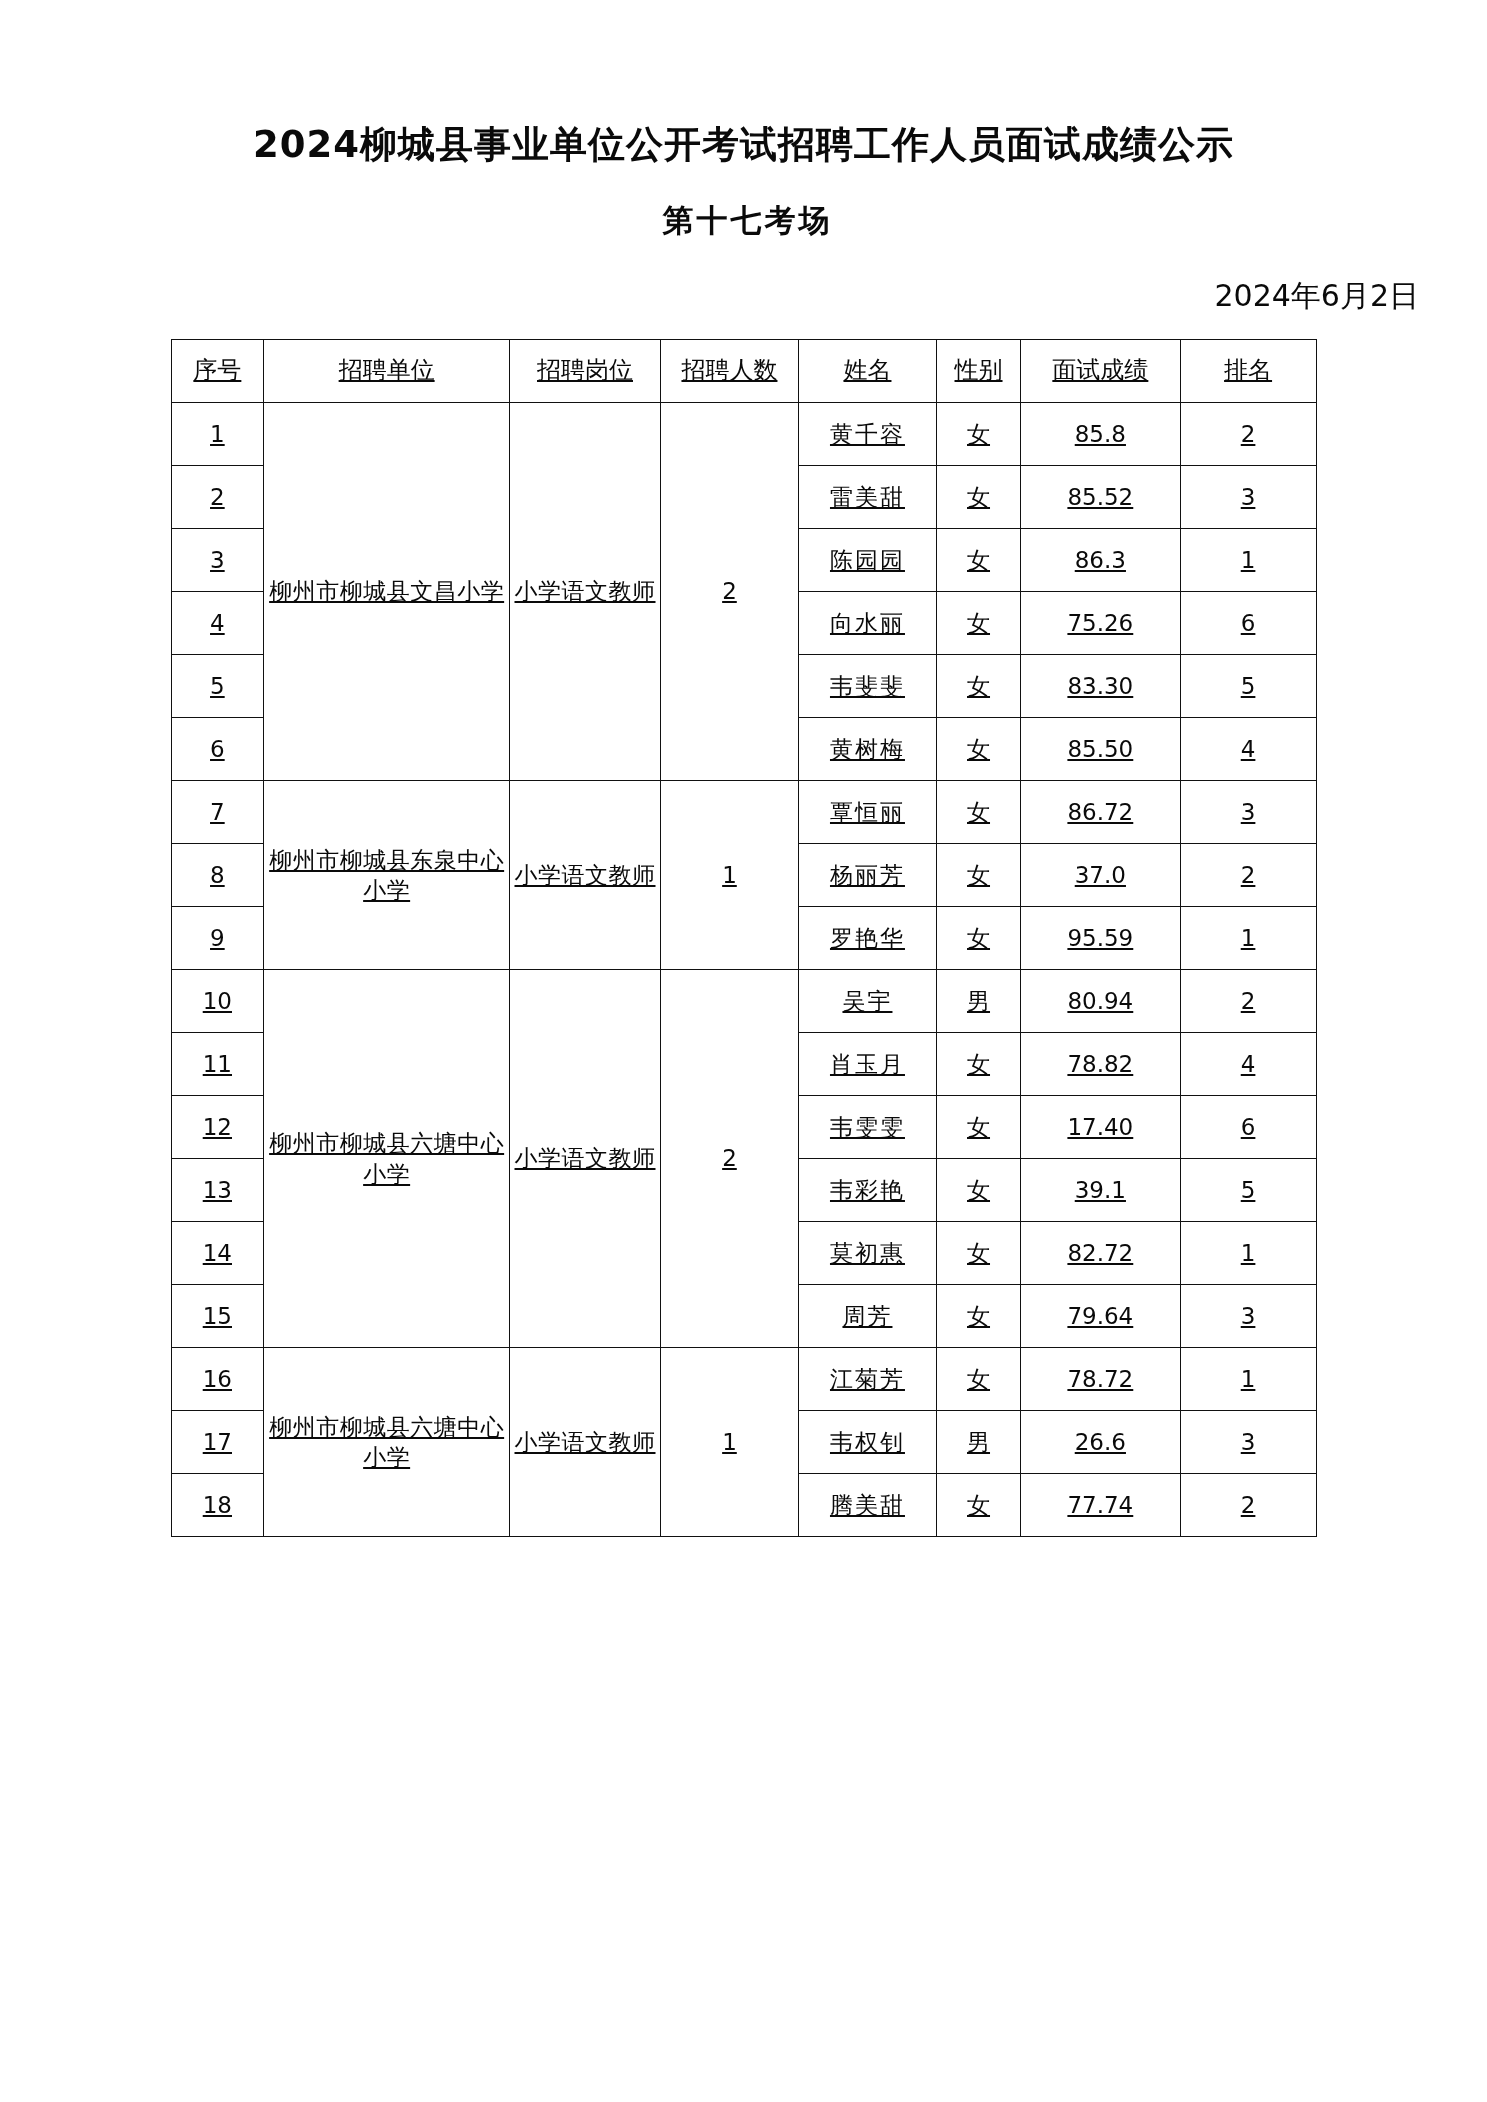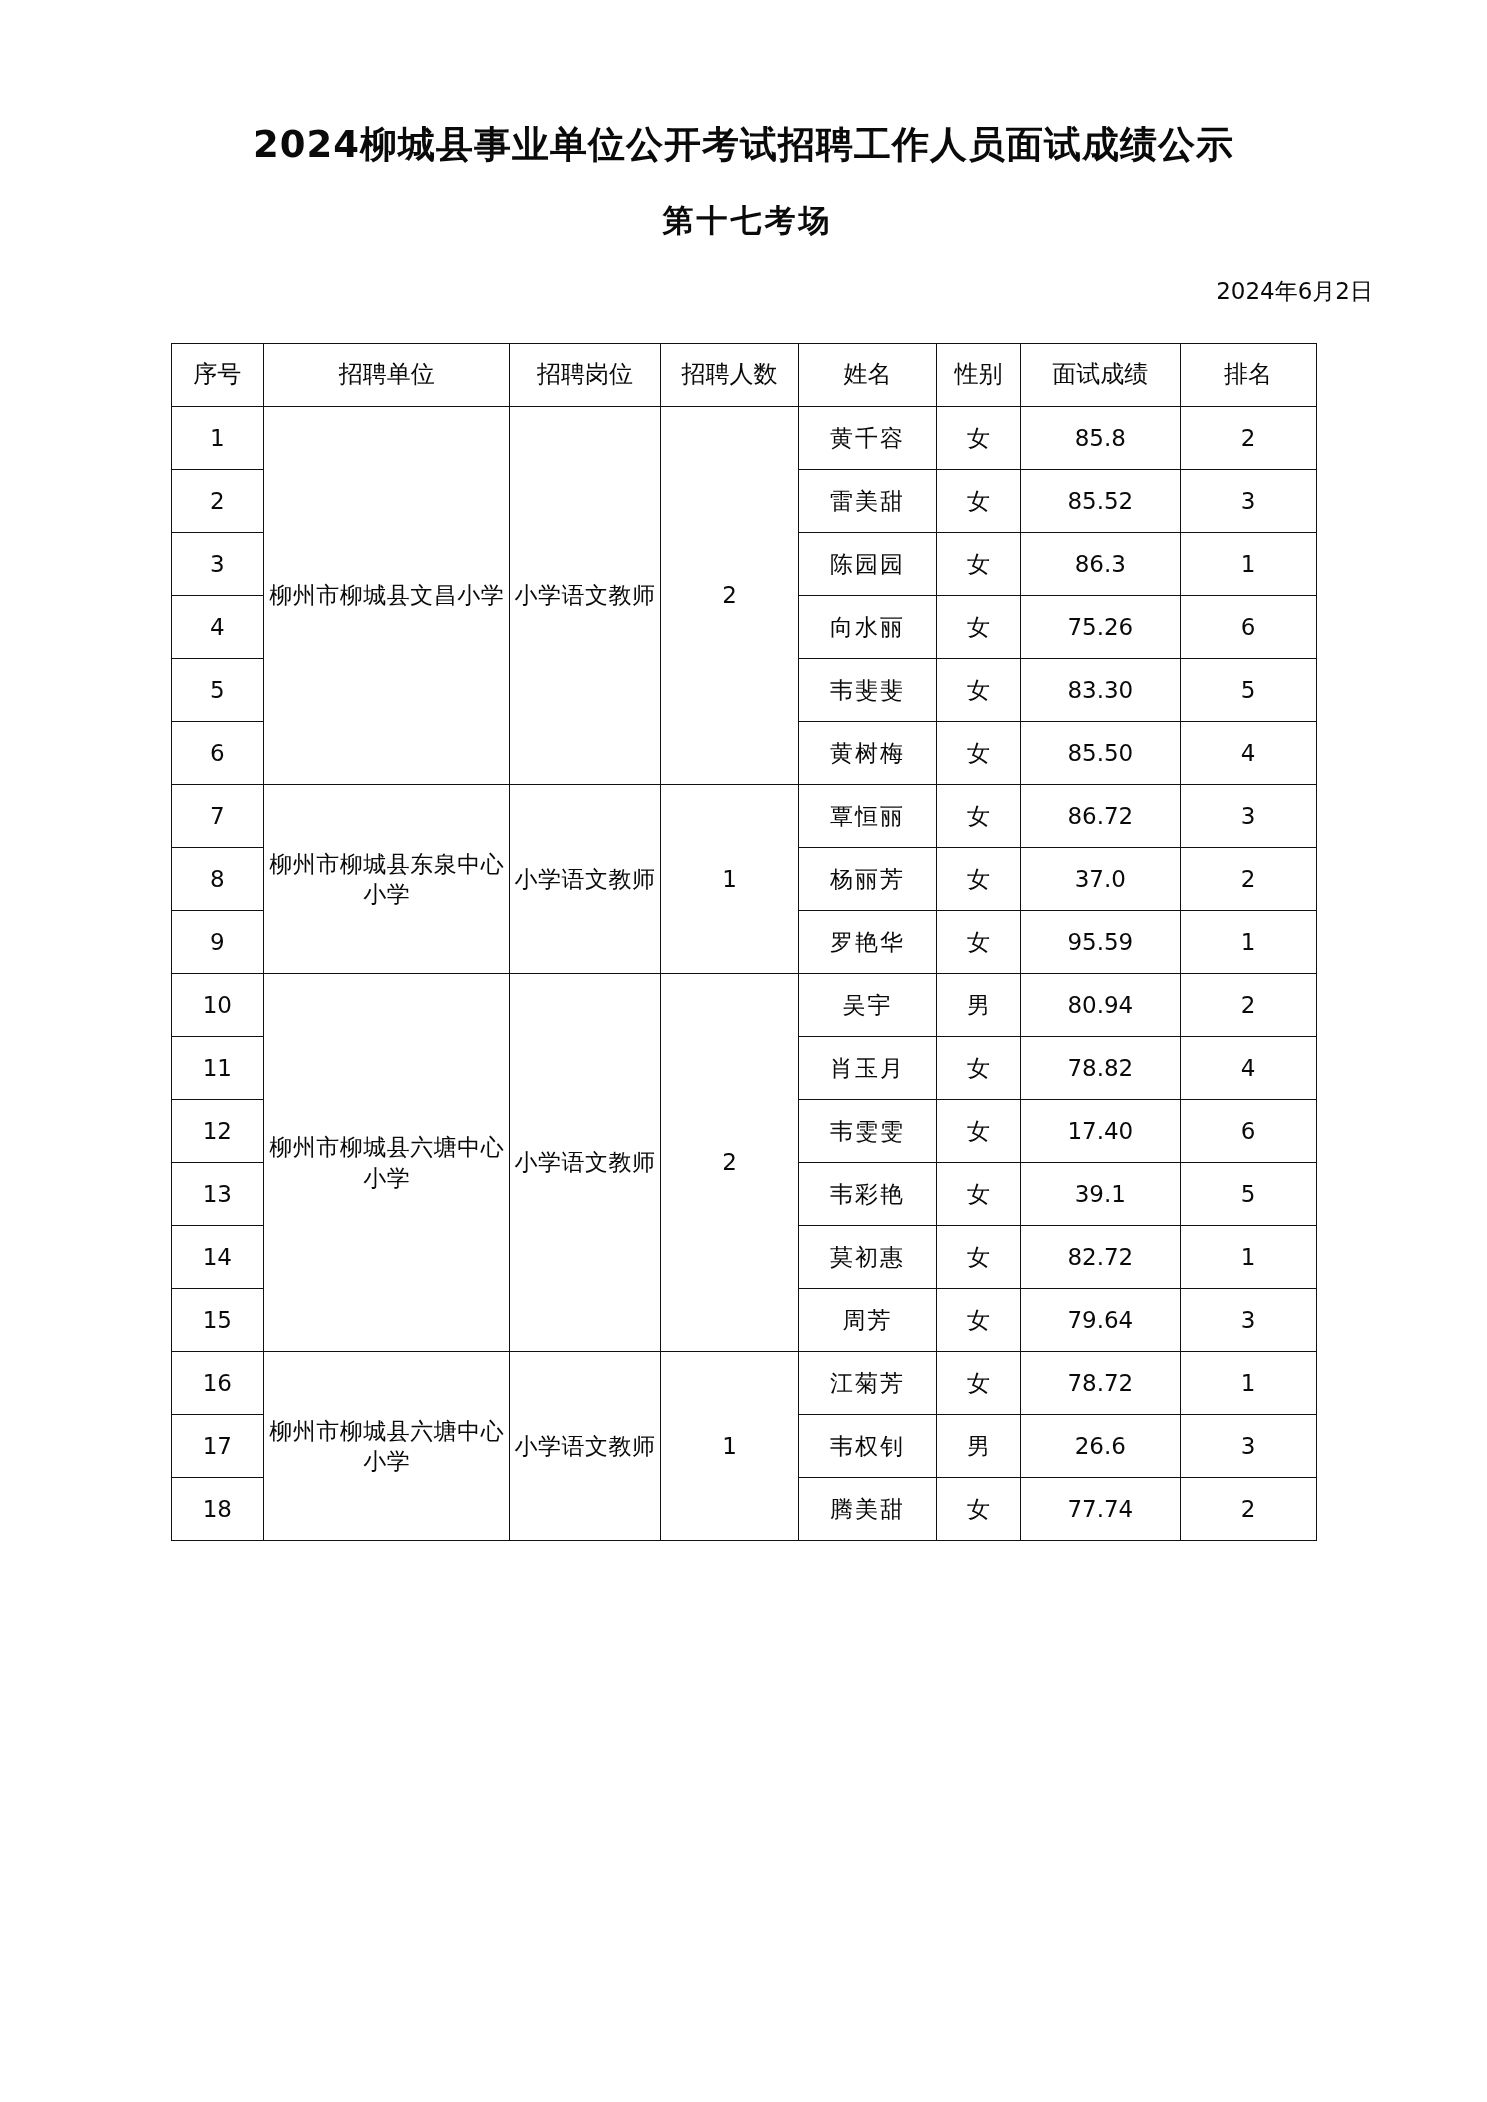--- a/index.html
+++ b/index.html
@@ -34,28 +34,29 @@
     text-align: center;
     font-size: 31px;
     font-weight: bold;
     letter-spacing: 3px;
     margin-top: 30px;
     font-family: "DejaVu Sans", "Liberation Sans", sans-serif;
     padding-left: 8px;
   }
   .date-line {
     text-align: right;
-    font-size: 23px;
+    font-size: 30px;
     margin-top: 34px;
-    padding-right: 114px;
+    padding-right: 68px;
     font-family: "DejaVu Sans", "Liberation Sans", sans-serif;
   }
   .table-wrap {
-    margin: 36px auto 0 auto;
+    margin: 22px auto 0 auto;
     width: 1146px;
+    text-decoration: underline;
   }
   table.grid {
     border-collapse: collapse;
     width: 100%;
     table-layout: fixed;
   }
   table.grid th, table.grid td {
     border: 1.6px solid #111;
     text-align: center;
     vertical-align: middle;

